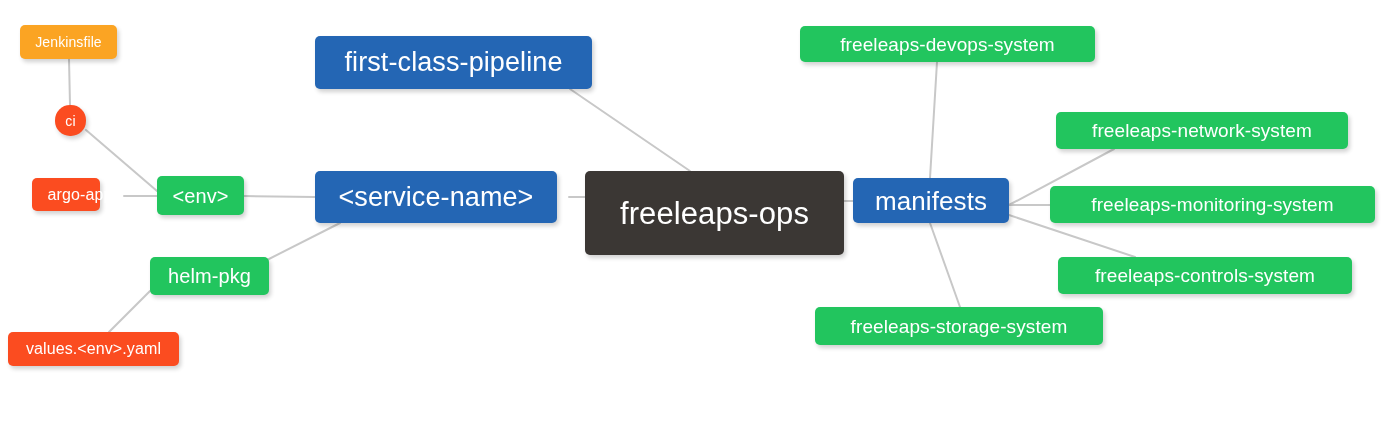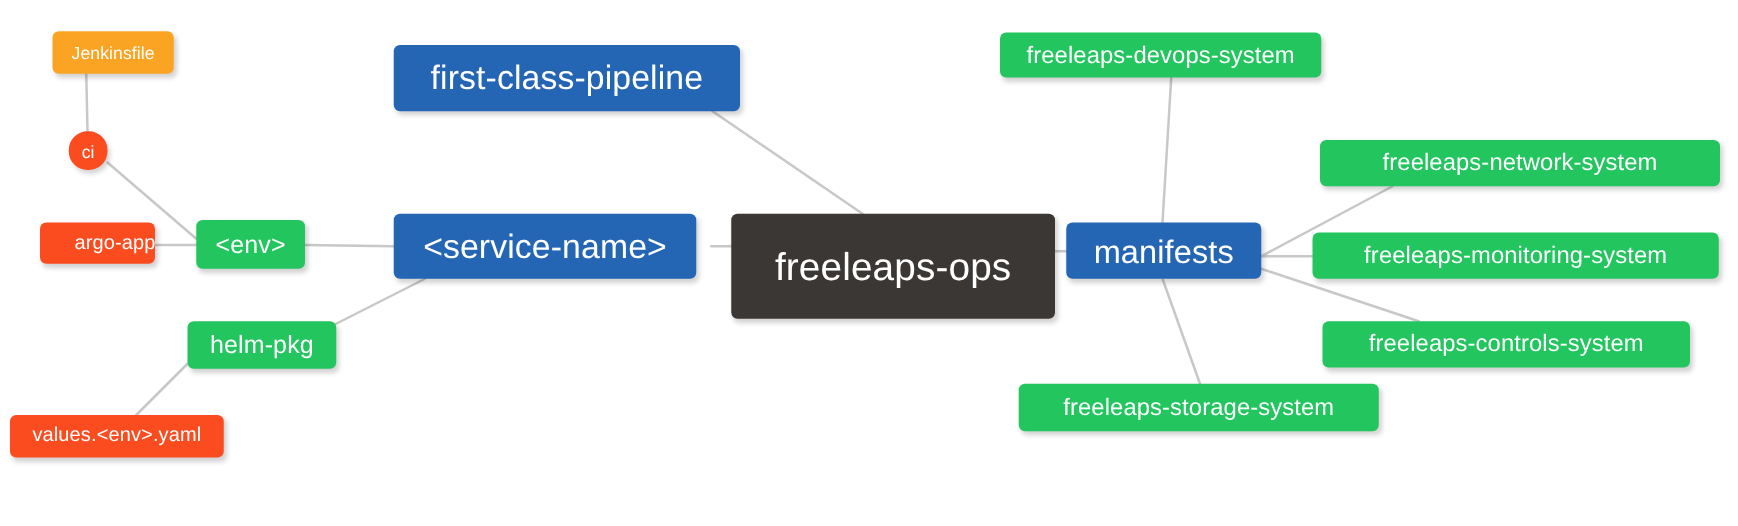--- a/index.html
+++ b/index.html
@@ -40,21 +40,21 @@
     line-height: 1;
     letter-spacing: 0.1px;
   }
   .node-label {
     display: block;
     white-space: nowrap;
   }
   .n-root      { background: #3b3734; }
   .n-blue      { background: #2466b4; }
   .n-green     { background: #22c55e; }
-  .n-orange    { background: #fba423; margin-left: 22px; }
+  .n-orange    { background: #fba423; }
   .n-red       { background: #fb4c20; }
 </style>
 </head>
 <body>
 
 <div id="canvas">
   <svg id="edges" viewBox="0 0 1390 421" xmlns="http://www.w3.org/2000/svg">
       <line x1="69" y1="59" x2="70" y2="105" stroke="#c8c8c8" stroke-width="2" stroke-linecap="round"></line>
       <line x1="86" y1="130" x2="157" y2="191" stroke="#c8c8c8" stroke-width="2" stroke-linecap="round"></line>
       <line x1="124" y1="196" x2="157" y2="196" stroke="#c8c8c8" stroke-width="2" stroke-linecap="round"></line>
@@ -70,21 +70,21 @@
       <line x1="1009" y1="215" x2="1135" y2="257" stroke="#c8c8c8" stroke-width="2" stroke-linecap="round"></line>
       <line x1="930" y1="223" x2="960" y2="307" stroke="#c8c8c8" stroke-width="2" stroke-linecap="round"></line>
     </svg>
   <div id="node-layer">
       <div class="node n-orange" style="left: 20px; top: 25px; width: 97px; height: 34px; font-size: 14px;">
         <span class="node-label">Jenkinsfile</span>
       </div>
       <div class="node n-red" style="left: 55px; top: 105px; width: 31px; height: 31px; font-size: 14px; border-radius: 15px;">
         <span class="node-label">ci</span>
       </div>
-      <div class="node n-red" style="left: 32px; top: 178px; width: 92px; height: 33px; font-size: 16px; padding-left: 28px;">
+      <div class="node n-red" style="left: 32px; top: 178px; width: 68px; height: 33px; font-size: 16px; padding-left: 28px;">
         <span class="node-label">argo-app</span>
       </div>
       <div class="node n-green" style="left: 157px; top: 176px; width: 87px; height: 39px; font-size: 20px;">
         <span class="node-label">&lt;env&gt;</span>
       </div>
       <div class="node n-green" style="left: 150px; top: 257px; width: 119px; height: 38px; font-size: 20px;">
         <span class="node-label">helm-pkg</span>
       </div>
       <div class="node n-red" style="left: 8px; top: 332px; width: 171px; height: 34px; font-size: 16px;">
         <span class="node-label">values.&lt;env&gt;.yaml</span>
@@ -94,24 +94,24 @@
       </div>
       <div class="node n-blue" style="left: 315px; top: 171px; width: 242px; height: 52px; font-size: 27px;">
         <span class="node-label">&lt;service-name&gt;</span>
       </div>
       <div class="node n-root" style="left: 585px; top: 171px; width: 259px; height: 84px; font-size: 31px;">
         <span class="node-label">freeleaps-ops</span>
       </div>
       <div class="node n-blue" style="left: 853px; top: 178px; width: 156px; height: 45px; font-size: 26px;">
         <span class="node-label">manifests</span>
       </div>
-      <div class="node n-green" style="left: 800px; top: 26px; width: 257px; height: 36px; font-size: 19px;">
+      <div class="node n-green" style="left: 800px; top: 26px; width: 295px; height: 36px; font-size: 19px;">
         <span class="node-label">freeleaps-devops-system</span>
       </div>
-      <div class="node n-green" style="left: 1056px; top: 112px; width: 320px; height: 37px; font-size: 19px;">
+      <div class="node n-green" style="left: 1056px; top: 112px; width: 292px; height: 37px; font-size: 19px;">
         <span class="node-label">freeleaps-network-system</span>
       </div>
       <div class="node n-green" style="left: 1050px; top: 186px; width: 325px; height: 37px; font-size: 19px;">
         <span class="node-label">freeleaps-monitoring-system</span>
       </div>
       <div class="node n-green" style="left: 1058px; top: 257px; width: 294px; height: 37px; font-size: 19px;">
         <span class="node-label">freeleaps-controls-system</span>
       </div>
       <div class="node n-green" style="left: 815px; top: 307px; width: 288px; height: 38px; font-size: 19px;">
         <span class="node-label">freeleaps-storage-system</span>

